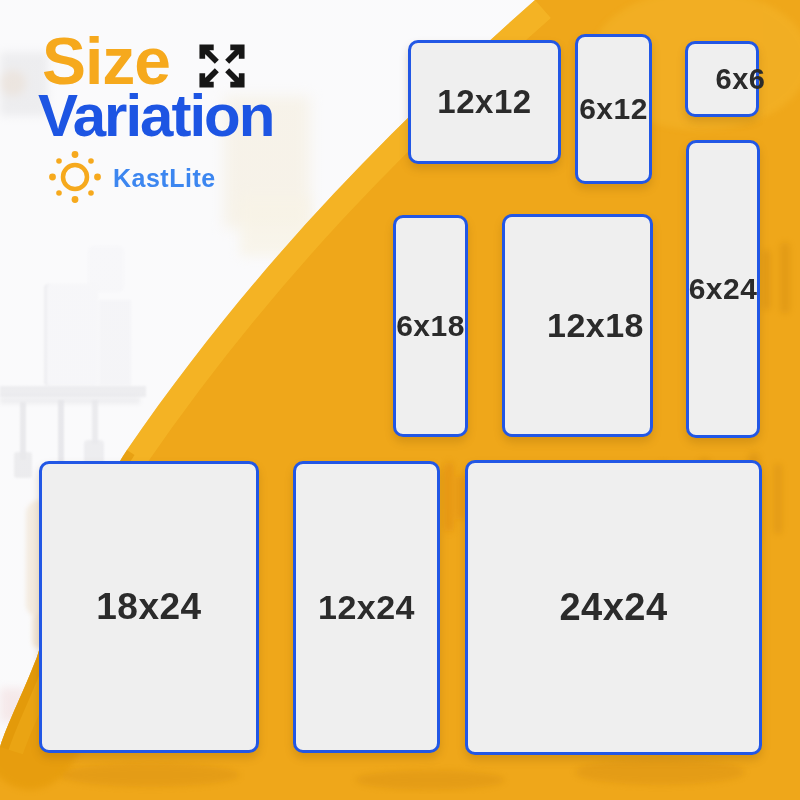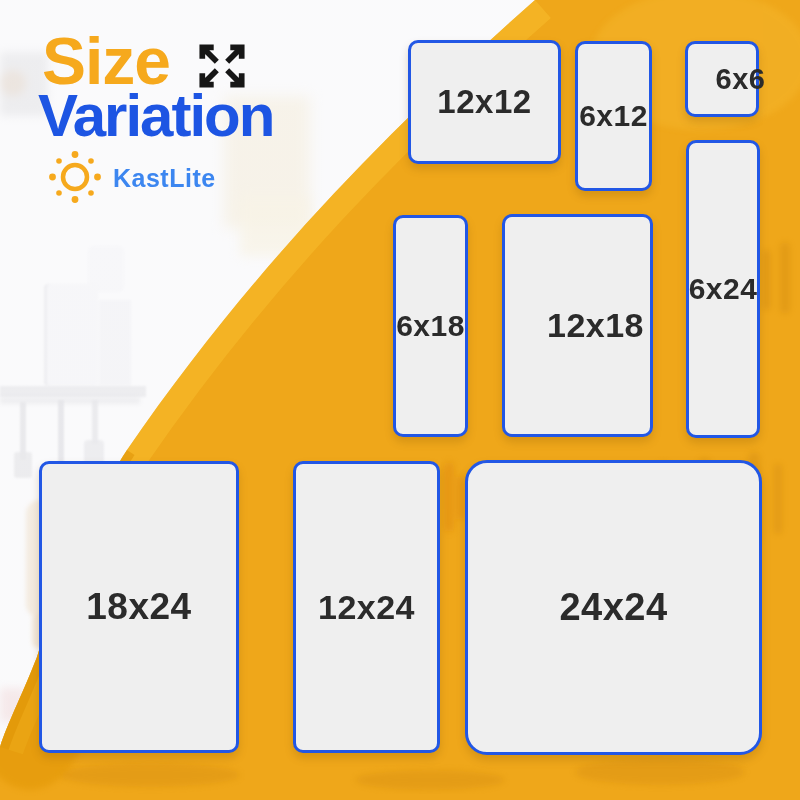--- a/index.html
+++ b/index.html
@@ -121,42 +121,42 @@
       </g>
       <ellipse cx="30" cy="700" rx="60" ry="90" fill="#DE9306" opacity="0.45" filter="url(#soft)"></ellipse>
       <ellipse cx="700" cy="60" rx="110" ry="70" fill="#FFD24D" opacity="0.18" filter="url(#soft)"></ellipse>
     </g>
   </svg>
 
   <div class="panels-layer">
       <div class="panel" style="left: 392px; top: 40px; width: 153px; height: 124px; margin-left: 16px;">
         <span style="font-size: 33px;">12x12</span>
       </div>
-      <div class="panel" style="left: 575px; top: 41px; width: 77px; height: 150px;">
+      <div class="panel" style="left: 575px; top: 34px; width: 77px; height: 150px;">
         <span style="font-size: 30px;">6x12</span>
       </div>
       <div class="panel" style="left: 685px; top: 41px; width: 74px; height: 76px; padding-left: 37px;">
         <span style="font-size: 29px;">6x6</span>
       </div>
       <div class="panel" style="left: 686px; top: 140px; width: 74px; height: 298px;">
         <span style="font-size: 30px;">6x24</span>
       </div>
       <div class="panel" style="left: 393px; top: 215px; width: 75px; height: 222px;">
         <span style="font-size: 30px;">6x18</span>
       </div>
       <div class="panel" style="left: 502px; top: 214px; width: 151px; height: 223px;">
         <span style="font-size: 34px; margin-left: 36px;">12x18</span>
       </div>
-      <div class="panel" style="left: 39px; top: 461px; width: 200px; height: 292px;">
+      <div class="panel" style="left: 39px; top: 461px; width: 220px; height: 292px;">
         <span style="font-size: 37px;">18x24</span>
       </div>
       <div class="panel" style="left: 293px; top: 461px; width: 147px; height: 292px;">
         <span style="font-size: 34px;">12x24</span>
       </div>
-      <div class="panel" style="left: 465px; top: 460px; width: 297px; height: 295px; border-radius: 22px;">
+      <div class="panel" style="left: 465px; top: 460px; width: 297px; height: 295px;">
         <span style="font-size: 38px;">24x24</span>
       </div>
     </div>
 
   <div class="header">
     <div class="title-word1">Size</div>
     <svg class="expand-icon" width="56" height="56" viewBox="0 0 54 54">
       <g fill="none" stroke="var(--icon_black,#161616)" stroke-width="5.5">
         <path d="M22 23 L8 9 M8 20 V9 H19"></path>
         <path d="M32 23 L46 9 M46 20 V9 H35"></path>

